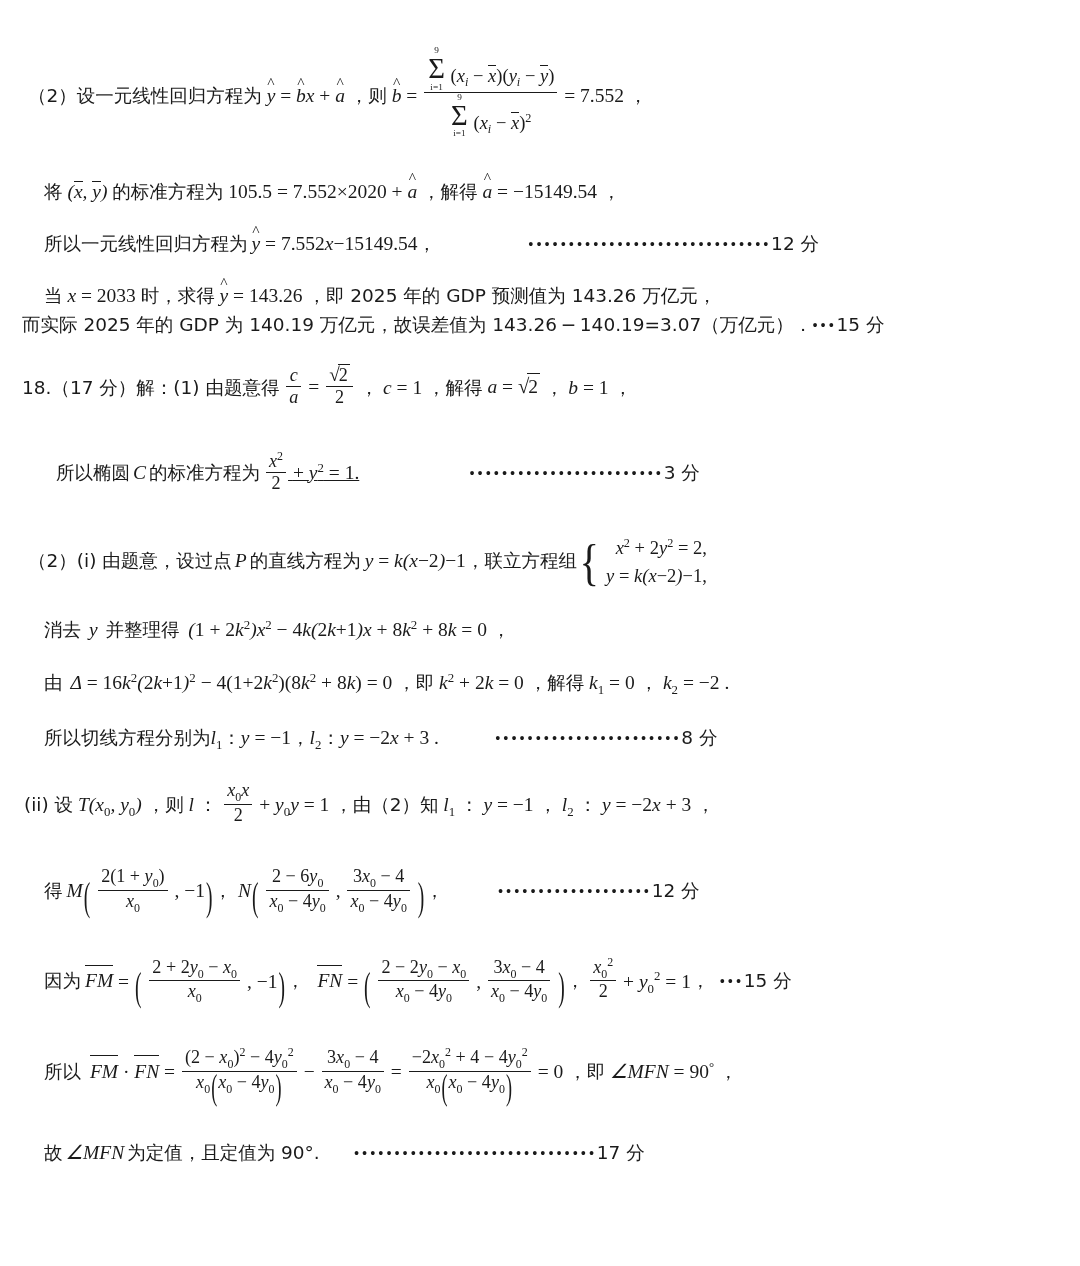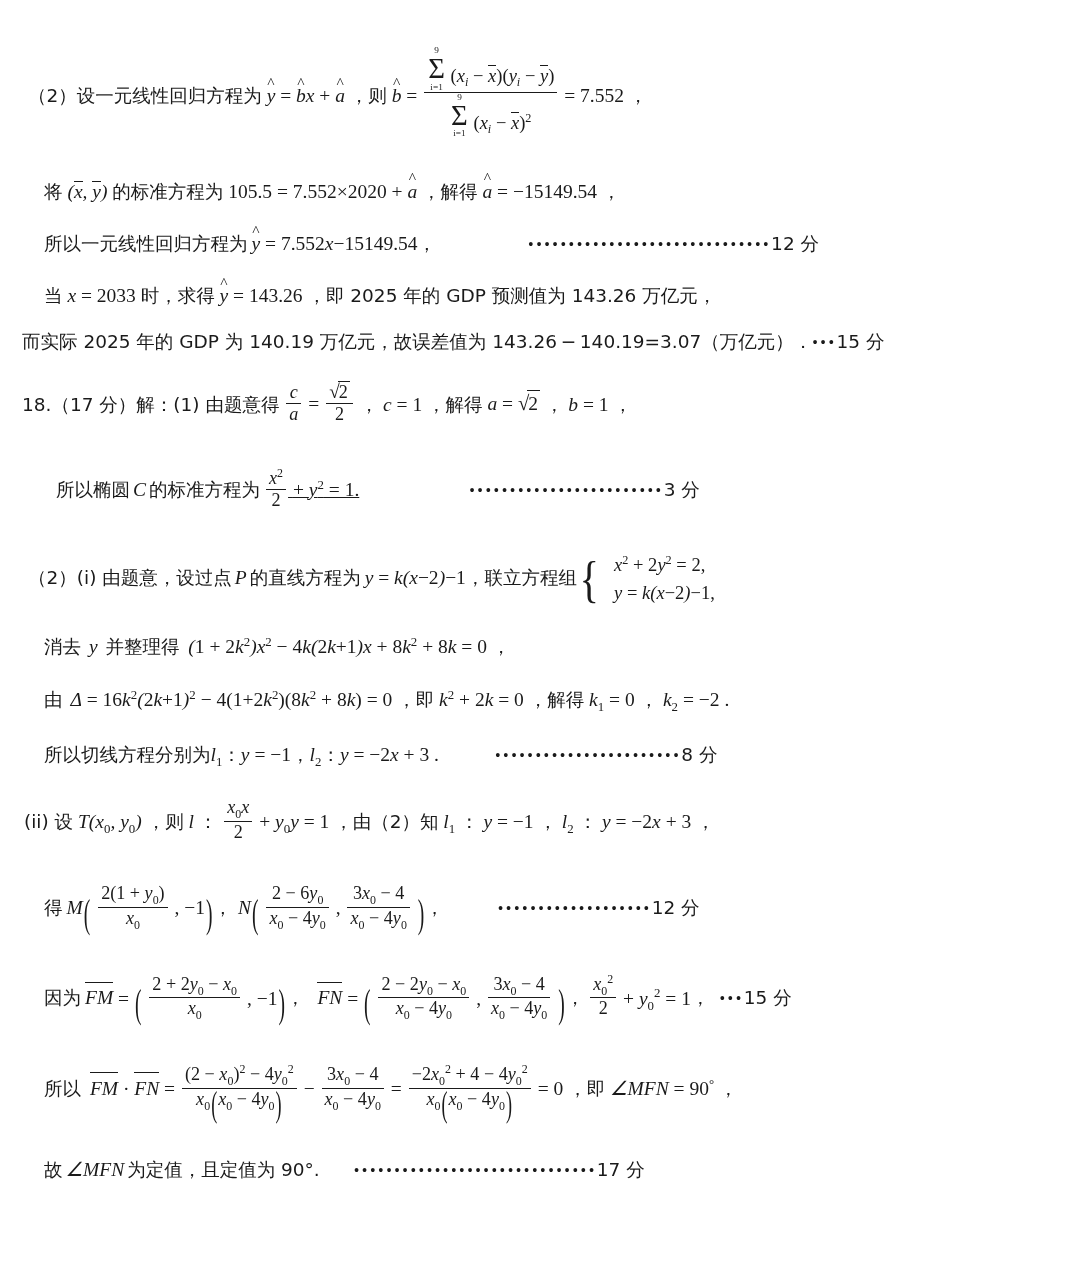--- a/index.html
+++ b/index.html
@@ -24,21 +24,21 @@
   .line {
     position: relative;
     font-size: 19.5px;
     line-height: 1.35;
     white-space: nowrap;
   }
   .ind0 { margin-left: 28px; }
   .ind1 { margin-left: 44px; }
   .ind2 { margin-left: 56px; }
   .gap-b { margin-top: 26px; }
-  .gap-c { margin-top: 20px; text-align: right; }
+  .gap-c { margin-top: 3px; text-align: right; }
   .gap-d { margin-top: 40px; }
 
   
   .mi { font-family: "Liberation Serif", serif; font-style: italic; }
   .mn, .mo { font-family: "Liberation Serif", serif; font-style: normal; }
   .math { font-style: italic; }
 
   
   .frac {
     display: inline-block;
@@ -103,22 +103,21 @@
     display: inline-block;
     font-size: 2.6em;
     transform: scaleX(0.8);
     vertical-align: middle;
     line-height: 0.9;
     font-weight: 300;
   }
   .cases .rows {
     display: inline-block;
     vertical-align: middle;
-    text-align: left;
-    margin-left: 8px;
+    text-align: right;
   }
   .cases .rows > span {
     display: block;
     font-size: 0.95em;
     line-height: 1.5;
   }
 
   .leaders {
     letter-spacing: 2.5px;
     font-size: 16px;

